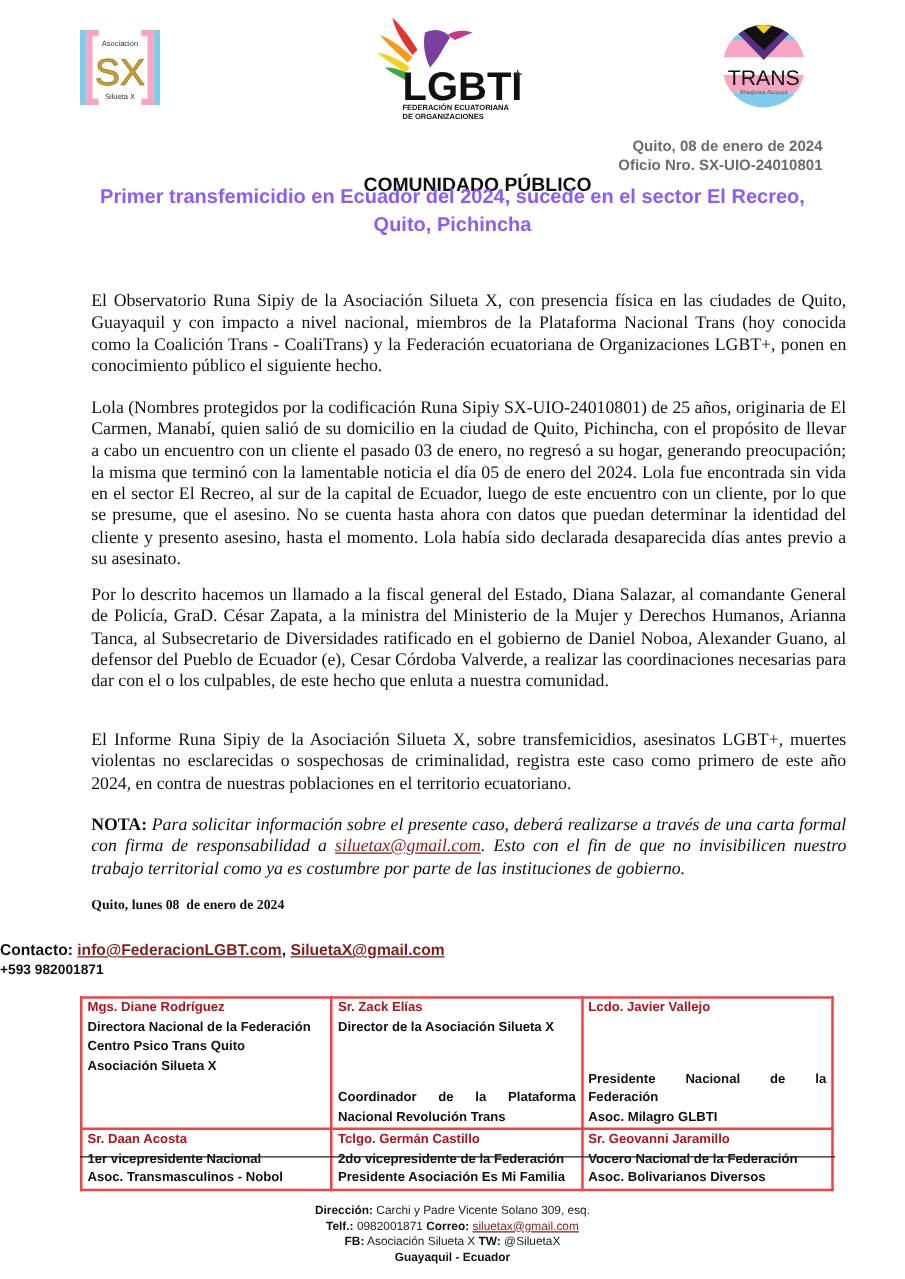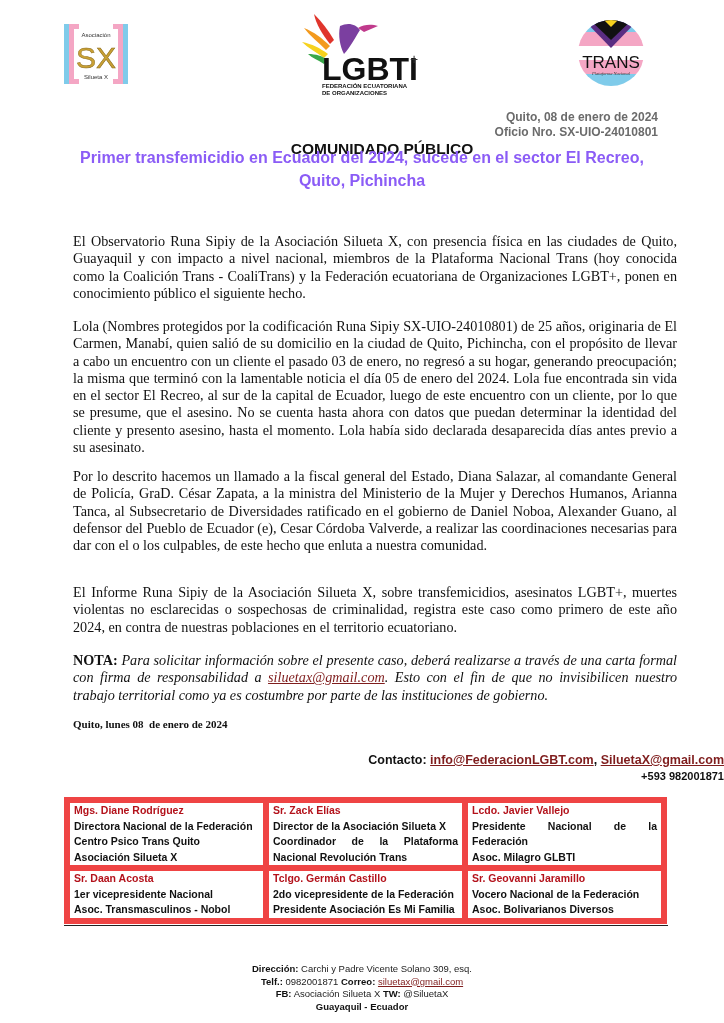--- a/index.html
+++ b/index.html
@@ -15,26 +15,26 @@
   .para { left:73px; width:604px; font-size:14.2px; line-height:17.3px; text-align:justify; color:#111; }
   .p1 { top:233px; }
   .p2 { top:318px; }
   .p3 { top:468px; }
   .p4 { top:584px; }
   .p5 { top:652px; }
   .p5 b { font-weight:bold; font-style:normal; }
   .p5 i { font-style:italic; }
   a.link { color:#7f1d1d; text-decoration:underline; }
   .sign-date { left:73px; top:718px; font-weight:bold; font-size:11px; white-space:pre; }
-  .contact { left:0; width:724px; top:752px; text-align:right; font-family:"Liberation Sans", sans-serif; font-weight:bold; font-size:12.5px; line-height:16px; }
+  .contact { left:0; width:724px; top:752px; text-align:left; font-family:"Liberation Sans", sans-serif; font-weight:bold; font-size:12.5px; line-height:16px; }
   .contact .phone { font-size:11px; }
   table.sig { position:absolute; left:64px; top:797px; width:603px; border-collapse:collapse; font-family:"Liberation Sans", sans-serif; font-size:10.5px; line-height:15.5px; font-weight:bold; }
-  table.sig td { border:6px solid #ef4444; vertical-align:top; padding:0 4px; width:33.33%; }
+  table.sig td { border:2px solid #ef4444; vertical-align:top; padding:0 4px; width:33.33%; }
   table.sig .name { color:#b3121b; }
-  table.sig .just { text-align:justify; text-align-last:justify; }
+  table.sig .just { text-align:justify; text-align-last:justify;margin-top:41px; }
   .footer-rule { left:64px; top:925px; width:604px; height:0; border-top:1.6px solid #222; }
   .footer { left:0; width:724px; top:929px; text-align:center; font-family:"Liberation Sans", sans-serif; font-size:9.5px; line-height:12.6px; color:#222;margin-top:34px; }
   .footer b { color:#111; }
 </style>
 </head>
 <body>
 
 <div class="abs logo-sx">
   <svg width="64" height="60" viewBox="0 0 64 60">
     <rect x="0" y="0" width="5" height="60" fill="#7fcbea"></rect>

